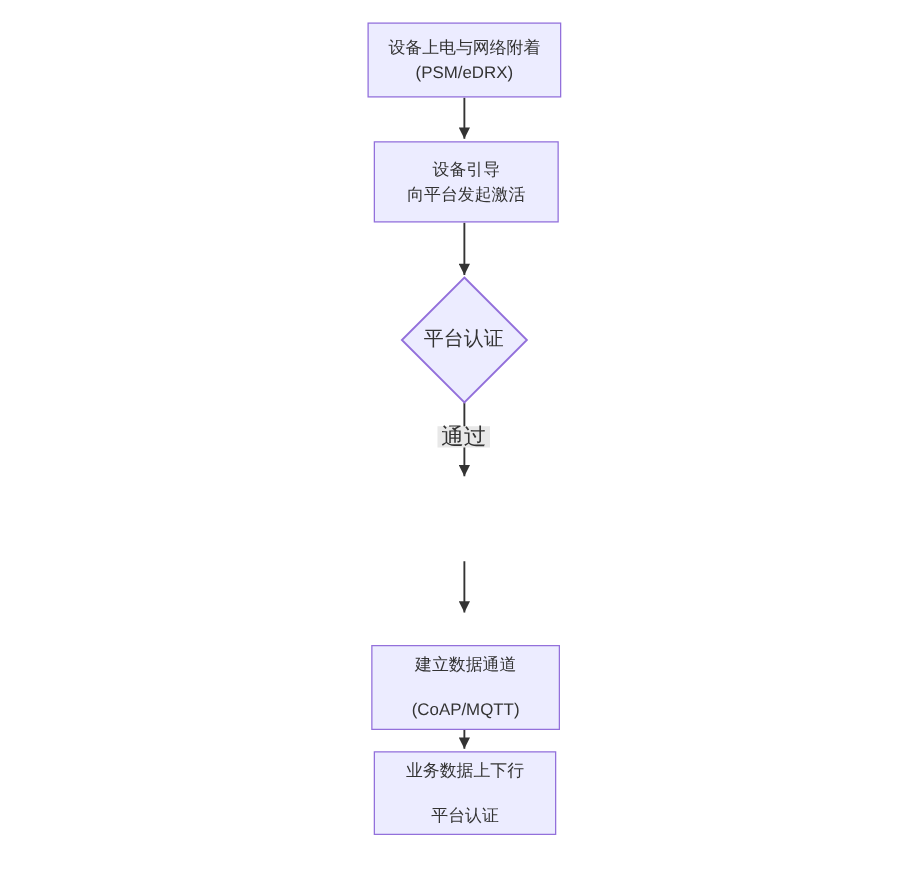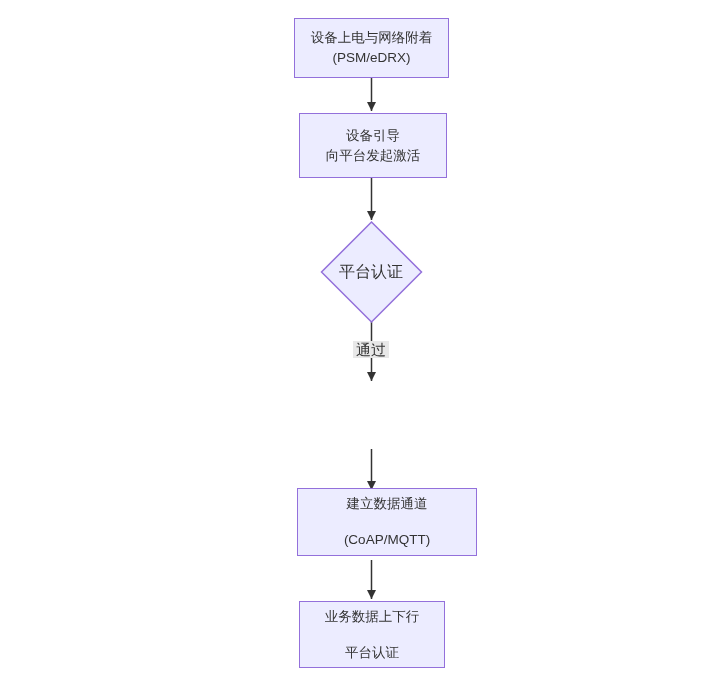--- a/index.html
+++ b/index.html
@@ -60,21 +60,21 @@
     line-height: 20px;
     text-align: center;
   }
   .edge-label {
     position: absolute;
     left: 371px;
     top: 341px;
     transform: translateX(-50%);
     background: var(--edge-label-bg, #e8e8e8);
     color: var(--text, #333333);
-    font-size: 15px;
+    font-size: 18px;
     line-height: 17px;
     padding: 0 3px;
     white-space: nowrap;
   }
 </style>
 </head>
 <body>
 
 <div class="canvas" style="--background: #ffffff; --node-fill: #ECECFF; --node-border: #9370DB; --edge-line: #333333; --edge-label-bg: #e8e8e8; --text: #333333;">
 
@@ -102,21 +102,21 @@
     <div>向平台发起激活</div>
   </div>
 
   <div class="diamond-label">
     <div>平台认证</div>
   </div>
 
   <div class="edge-label">通过</div>
 
 
-  <div class="node" style="left:297px; top:488px; width:180px; height:68px;gap:16px;">
+  <div class="node" style="left:297px; top:516px; width:151px; height:68px;gap:16px;">
     <div>建立数据通道</div>
     <div>(CoAP/MQTT)</div>
   </div>
 
   <div class="node" style="left:299px; top:601px; width:146px; height:67px;gap:16px;">
     <div>业务数据上下行</div>
     <div>平台认证</div>
   </div>
 
 </div>

